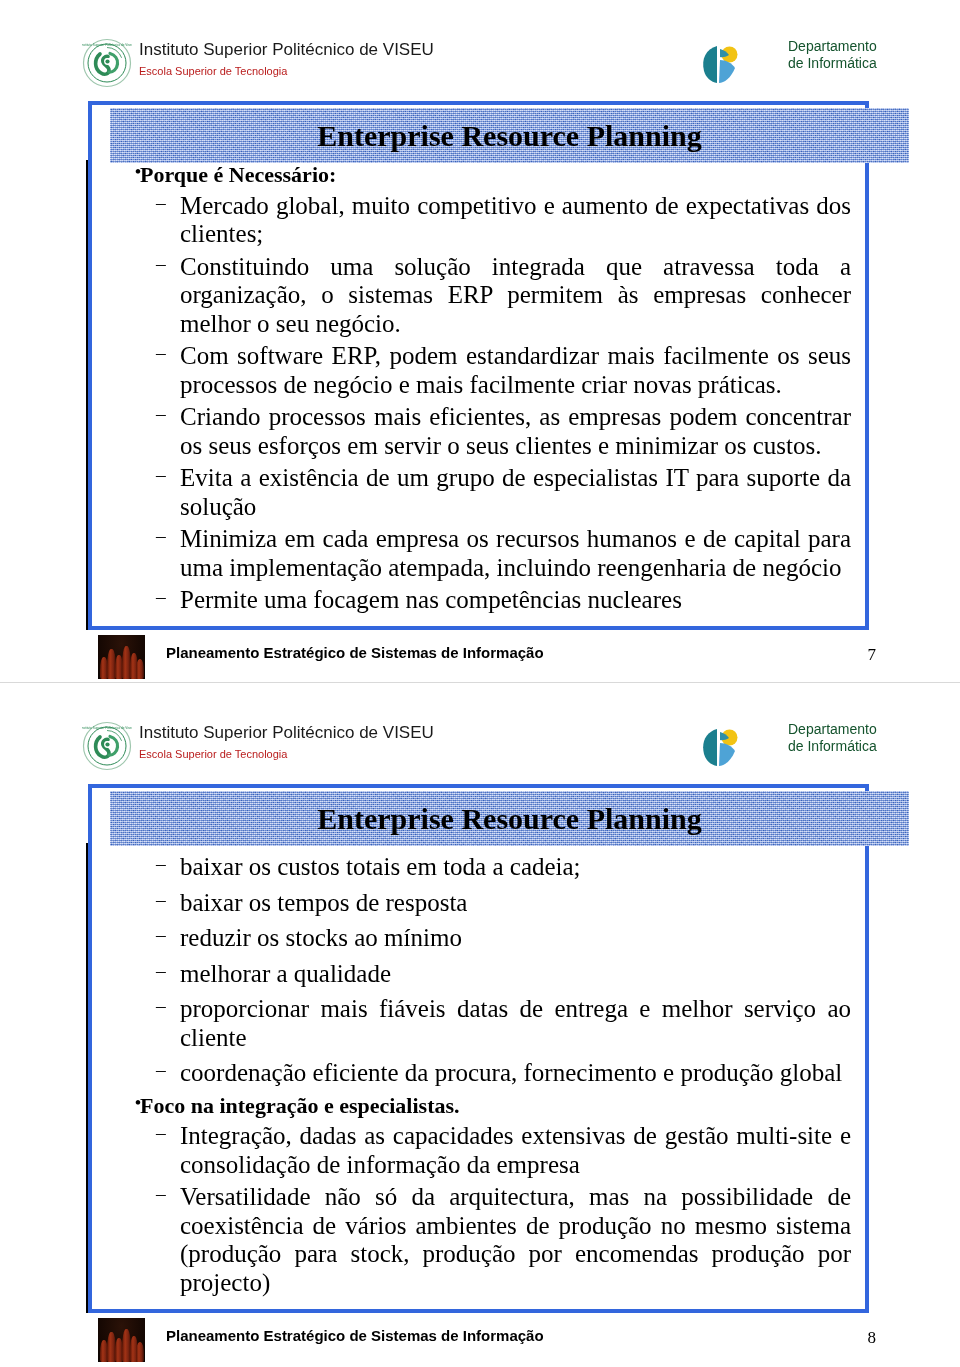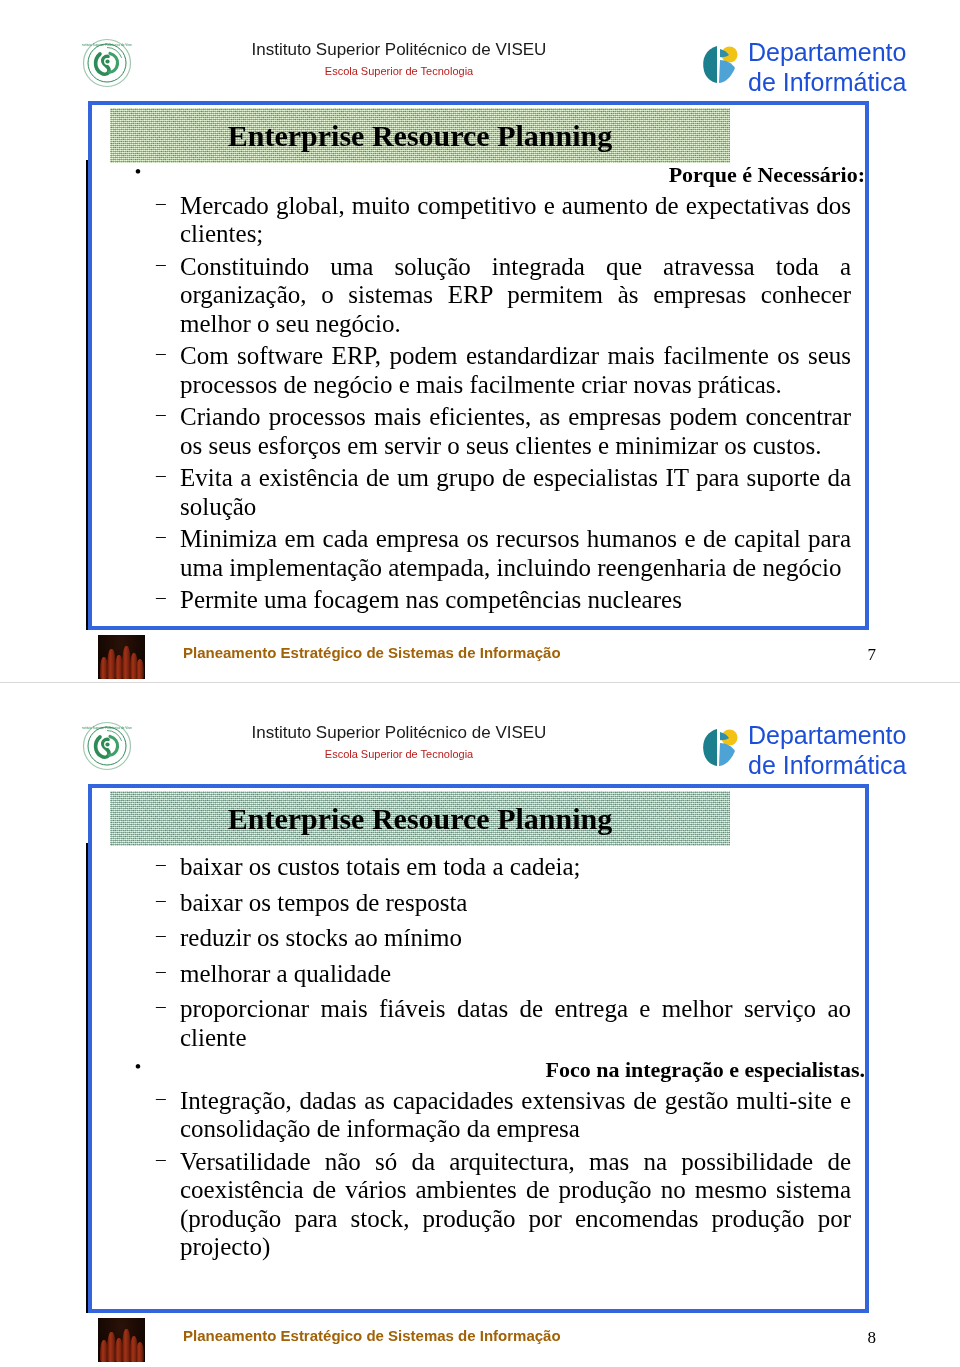--- a/index.html
+++ b/index.html
@@ -34,21 +34,20 @@
     background: #d9d9d9;
   }
 
   
   .slide-header {
     position: absolute;
     left: 0;
     top: 0;
     width: 960px;
     height: 72px;
-    text-align: center;
   }
   .inst-logo {
     position: absolute;
     left: 82px;
     top: 38px;
     width: 50px;
     height: 50px;
   }
   .inst-text {
     position: absolute;
@@ -72,25 +71,25 @@
   }
   .dept-logo {
     position: absolute;
     left: 697px;
     top: 40px;
     width: 46px;
     height: 46px;
   }
   .dept-text {
     position: absolute;
-    left: 748px;
+    left: 788px;
     top: 38px;
     font-family: "Liberation Sans", sans-serif;
-    font-size: 25px;
-    color: #1d4ed8;
+    font-size: 14px;
+    color: #14532d;
     line-height: 1.18;
     white-space: nowrap;
   }
 
   
   .slide-frame {
     position: absolute;
     left: 88px;
     top: 101px;
     width: 781px;
@@ -105,23 +104,23 @@
     top: 160px;
     width: 5px;
     height: 470px;
     background: #000000;
   }
 
   .title-band {
     position: absolute;
     left: 18px;
     top: 3px;
-    width: 620px;
+    width: 799px;
     height: 55px;
-    background-color: #84cc16;
+    background-color: #1d4ed8;
     overflow: hidden;
   }
   .title-band .noise {
     position: absolute;
     inset: 0;
     background-image:
       repeating-linear-gradient(0deg, rgba(255,255,255,0.55) 0 1px, rgba(60,100,170,0.35) 1px 2px),
       repeating-linear-gradient(90deg, rgba(255,255,255,0.45) 0 1px, rgba(70,110,180,0.30) 1px 2px),
       repeating-linear-gradient(45deg, rgba(255,255,255,0.30) 0 2px, rgba(80,120,190,0.22) 2px 3px),
       repeating-linear-gradient(135deg, rgba(230,238,250,0.35) 0 2px, rgba(55,95,165,0.18) 2px 4px);
@@ -154,21 +153,20 @@
     margin: 0;
     padding: 0;
   }
   li.l1 {
     position: relative;
     padding-left: 41px;
     font-weight: bold;
     font-size: 22px;
     line-height: 1.12;
     margin: 0 0 2px 7px;
-    text-align: right;
   }
   li.l1::before {
     content: "\2022";
     position: absolute;
     left: 36px;
     top: -1px;
     font-size: 17px;
   }
   li.l2 {
     position: relative;
@@ -212,23 +210,22 @@
     background: linear-gradient(to right, #5a1606 0%, #a33316 35%, #7d2410 70%, #3c0f05 100%);
     border-radius: 45% 45% 18% 18% / 60% 60% 12% 12%;
   }
   .footer-text {
     position: absolute;
     left: 78px;
     top: 11px;
     font-family: "Liberation Sans", sans-serif;
     font-weight: bold;
     font-size: 15px;
-    color: #a16207;
+    color: #000000;
     white-space: nowrap;
-    margin-left: 17px;
   }
   .page-num {
     position: absolute;
     right: 2px;
     top: 12px;
     font-family: "Liberation Serif", serif;
     font-size: 17px;
     color: #000000;
   }
 </style>
@@ -347,20 +344,21 @@
       <div class="title-text">Enterprise Resource Planning</div>
     </div>
 
     <div class="body-area">
       <ul class="lvl1">
         <li class="l2 compact">baixar os custos totais em toda a cadeia;</li>
         <li class="l2 compact">baixar os tempos de resposta</li>
         <li class="l2 compact">reduzir os stocks ao mínimo</li>
         <li class="l2 compact">melhorar a qualidade</li>
         <li class="l2 compact">proporcionar mais fiáveis datas de entrega e melhor serviço ao cliente</li>
+        <li class="l2 compact">coordenação eficiente da procura, fornecimento e produção global</li>
         <li class="l1" style="margin-top:6px">Foco na integração e especialistas.</li>
         <li class="l2">Integração, dadas as capacidades extensivas de gestão multi-site e consolidação de informação da empresa</li>
         <li class="l2">Versatilidade não só da arquitectura, mas na possibilidade de coexistência de vários ambientes de produção no mesmo sistema (produção para stock, produção por encomendas produção por projecto)</li>
       </ul>
     </div>
   </div>
 
   <div class="slide-footer" style="top:633px">
     <div class="chess-img">
       <span class="pc" style="left:2px;  width:8px;  height:22px;"></span>

